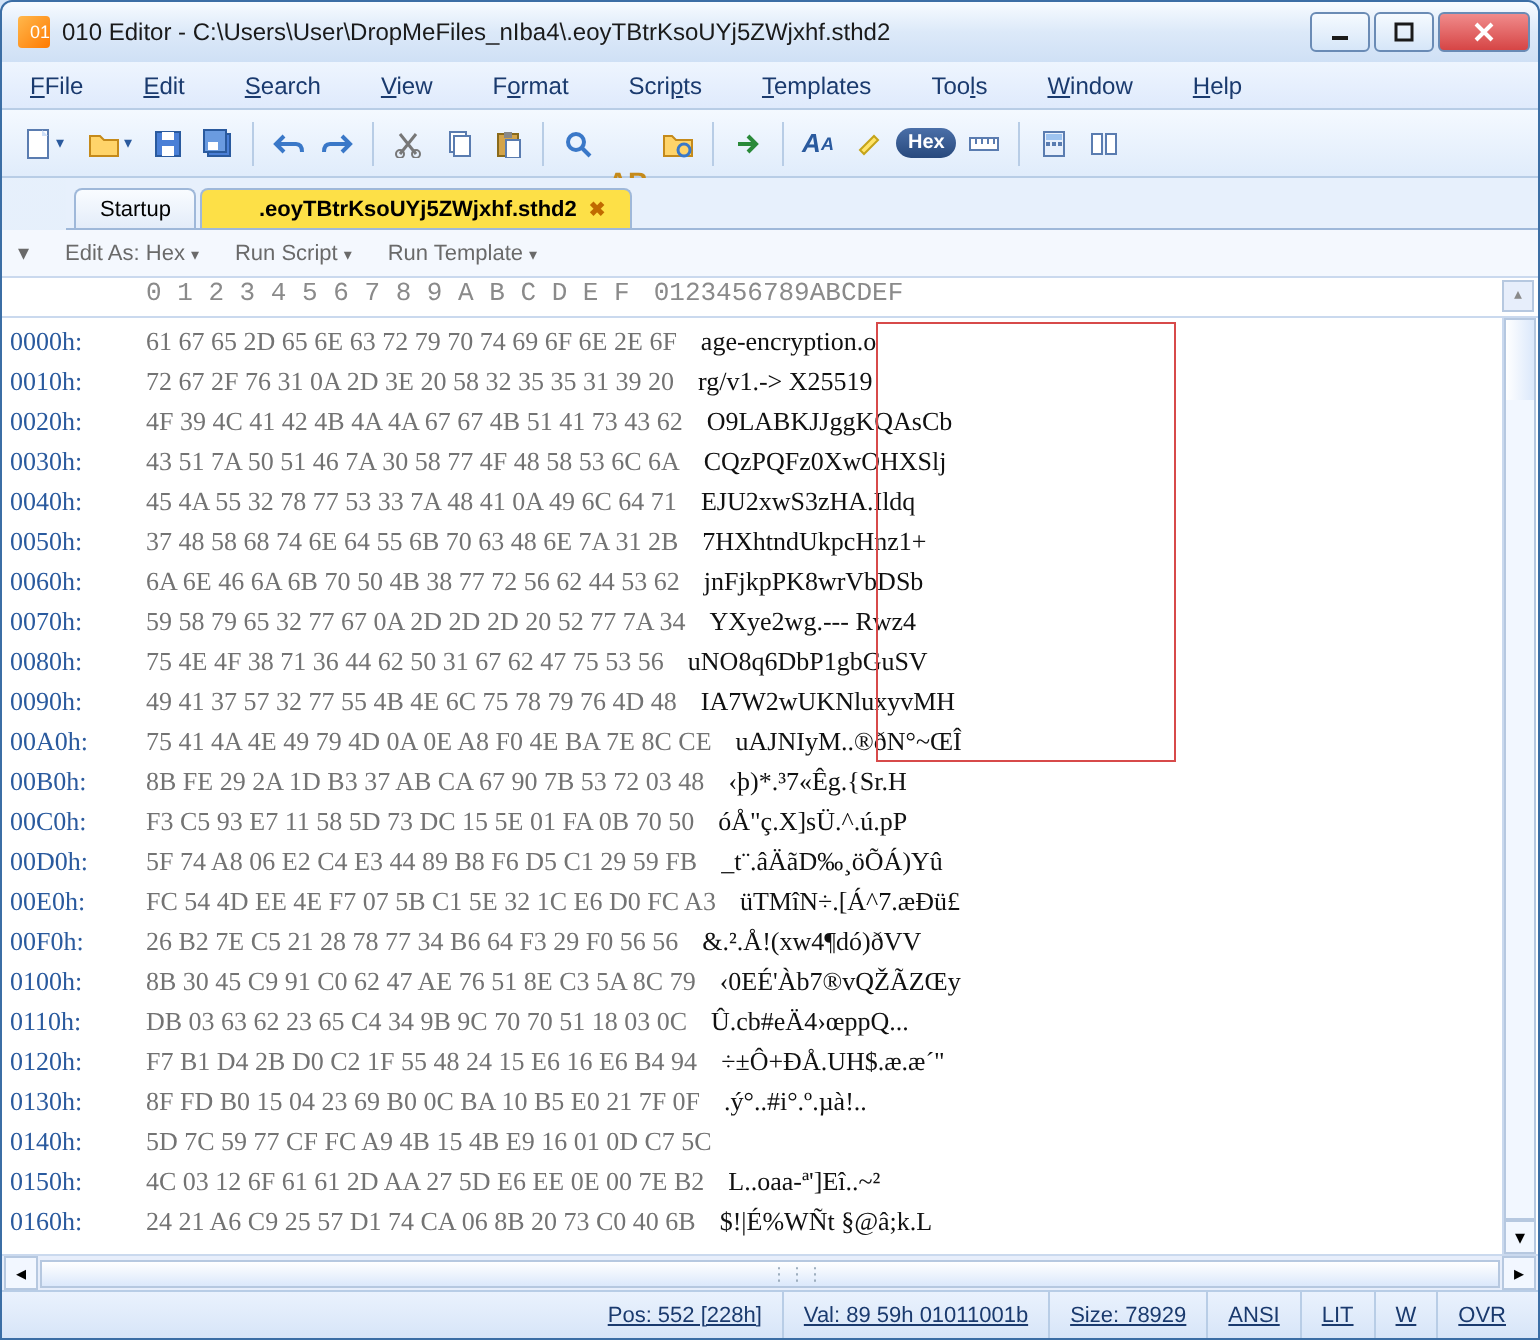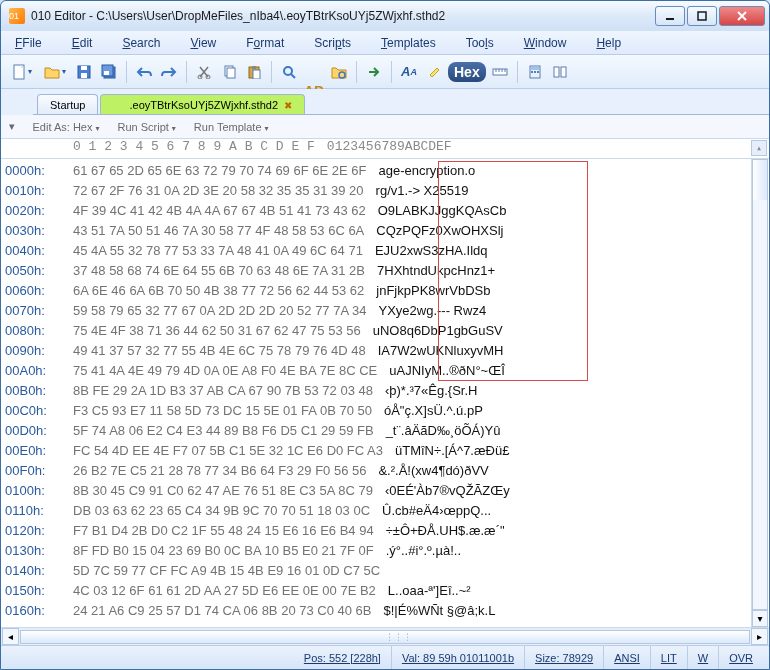--- a/index.html
+++ b/index.html
@@ -28,21 +28,21 @@
     display: flex;
     align-items: center;
     padding: 0 4px 0 8px;
     border-radius: 6px 6px 0 0;
   }
   .titlebar .app-icon {
     width: 16px; height: 16px;
     background: linear-gradient(135deg,#ffb84d,#ff7a00);
     border-radius: 2px;
     margin-right: 6px;
-    font-size: 9px; color:#fff; text-align:left; line-height:16px;
+    font-size: 9px; color:#fff; text-align:right; line-height:16px;
   }
   .titlebar .title { flex:1; color:#1a1a1a; font-size:12px; white-space:nowrap; overflow:hidden; text-overflow:ellipsis;}
   .winbtns { display:flex; gap:2px; }
   .winbtn {
     width: 30px; height: 20px;
     border: 1px solid #6a8bb5;
     border-radius: 3px;
     background: linear-gradient(to bottom,#f5faff,#d6e6f8);
     display:flex; align-items:center; justify-content:center;
     font-size:11px; color:#1a1a1a;
@@ -87,21 +87,21 @@
   .tab {
     padding: 4px 12px 3px 12px;
     background: linear-gradient(to bottom,#f9fcff,#e3ecf9);
     border:1px solid #9fb8d9;
     border-bottom:none;
     border-radius:4px 4px 0 0;
     margin-right:2px;
     font-size:11px;
     display:flex; align-items:center; gap:6px;
   }
-  .tab.active { background:#bef264; font-weight:normal;padding-left:28px;}
+  .tab.active { background:#fde047; font-weight:bold;padding-left:28px;}
   .tab .xicon { font-size:10px; color:#c06a00;}
   .editbar {
     height: 24px;
     background:#f4f8fe;
     border-bottom:1px solid #cad9ee;
     display:flex; align-items:center;
     padding: 0 8px;
     gap:18px;
     color:#6a6a6a;
     font-size:11px;
@@ -125,21 +125,21 @@
     position:absolute; right:2px; top:1px;
     width:16px; height:16px; background:#e7eefb;
     border:1px solid #b6c8e0; font-size:10px;
     display:flex;align-items:center;justify-content:center;
   }
   .hexbody {
     flex:1;
     background:#fff;
     overflow:hidden;
     position:relative;
-    font-family: Liberation Sans, sans-serif;
+    font-family: Liberation Serif, serif;
     font-size:13px;
   }
   .hexrows { padding:2px 0 0 0;}
   .hexrow { display:flex; height:20px; line-height:20px; white-space:pre;}
   .hexrow .off { width:70px; color:#2a5a9e; padding-left:4px;}
   .hexrow .bytes { color:#737373; padding-left:2px;}
   .hexrow .ascii { color:#111; padding-left:12px;}
   .redbox {
     position:absolute;
     border:1px solid #d74a4a;
@@ -169,21 +169,21 @@
     font-size:11px; color:#1a3a6e;
     padding: 0 6px;
     text-decoration: underline;
   }
   .statusbar .cell { padding: 0 10px; border-right:1px solid #b8cde6; height:100%; display:flex; align-items:center;}
   .statusbar .cell:last-child{ border-right:none;}
   .statusbar .spacer{ flex:1;}
   svg { display:block; }
   .hexpill {
     background: linear-gradient(to bottom,#4a6fa8,#28497d);
-    color:#fff; font-size:14px; font-weight:bold;
+    color:#fff; font-size:10px; font-weight:bold;
     padding:2px 6px; border-radius:8px;
   }
 </style>
 </head>
 <body>
 
 <div class="window">
 
   <div class="titlebar">
     <div class="app-icon">01</div>

